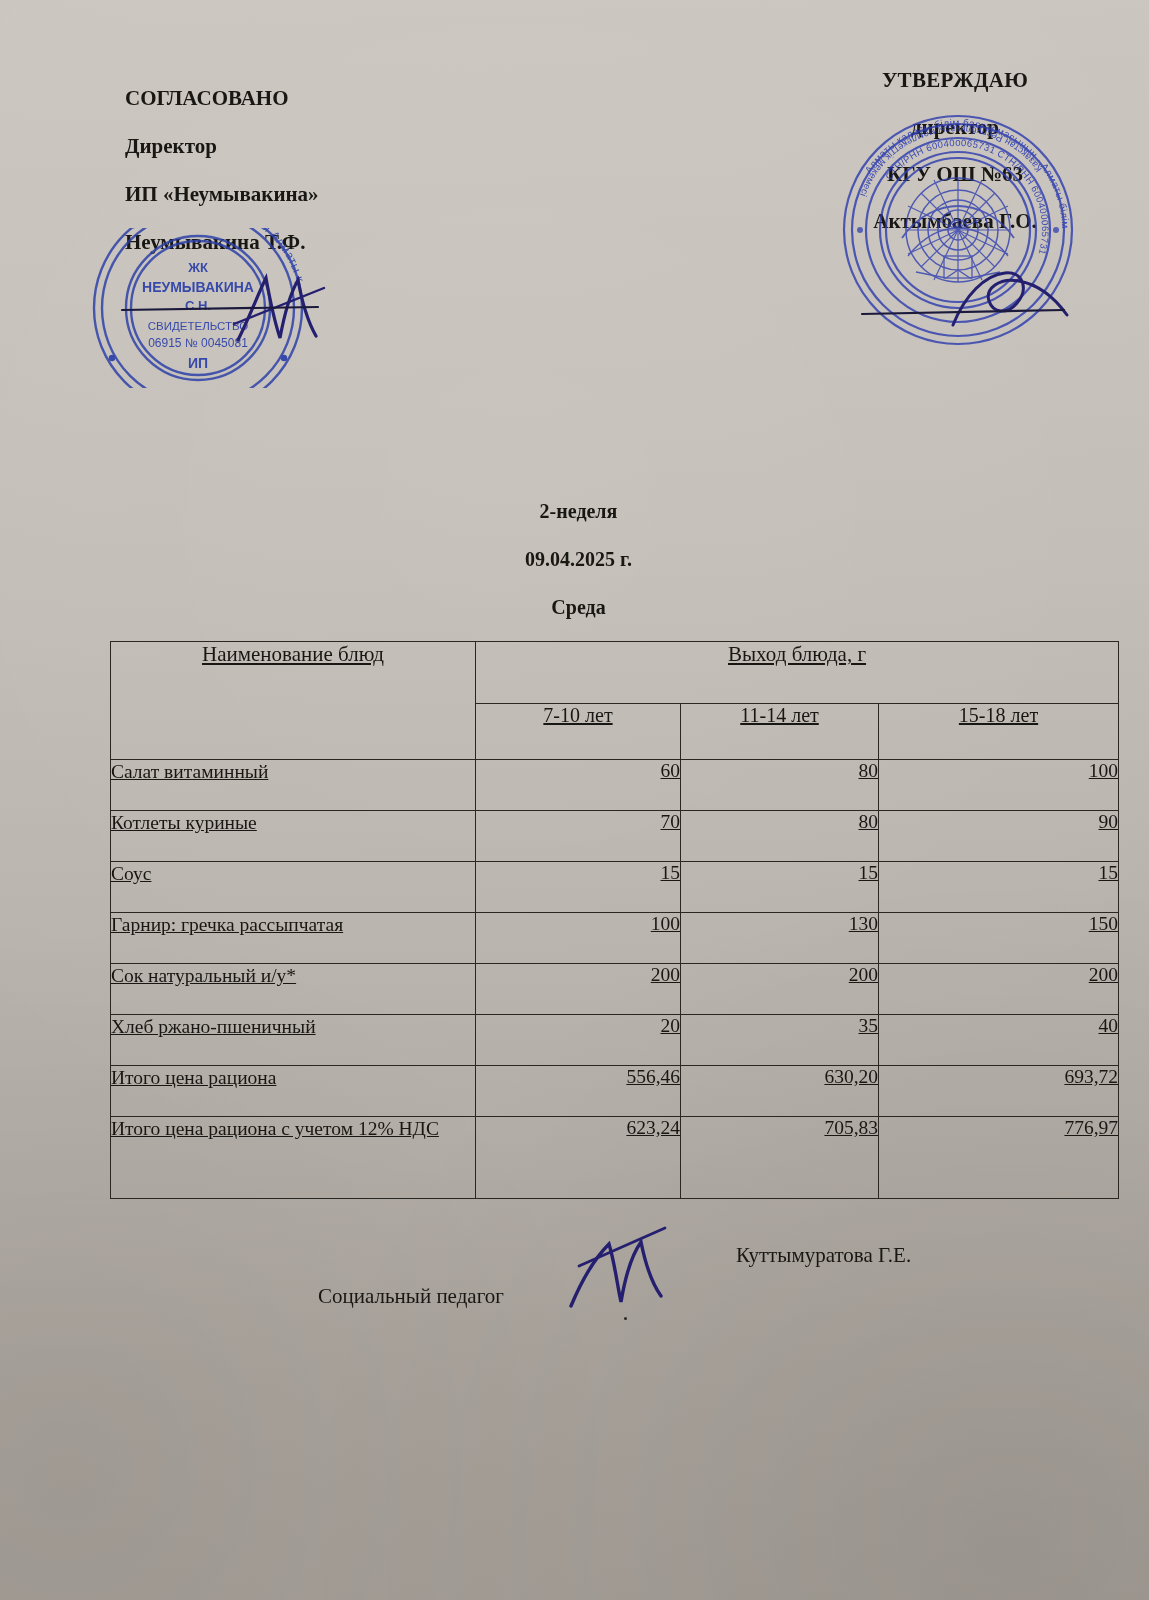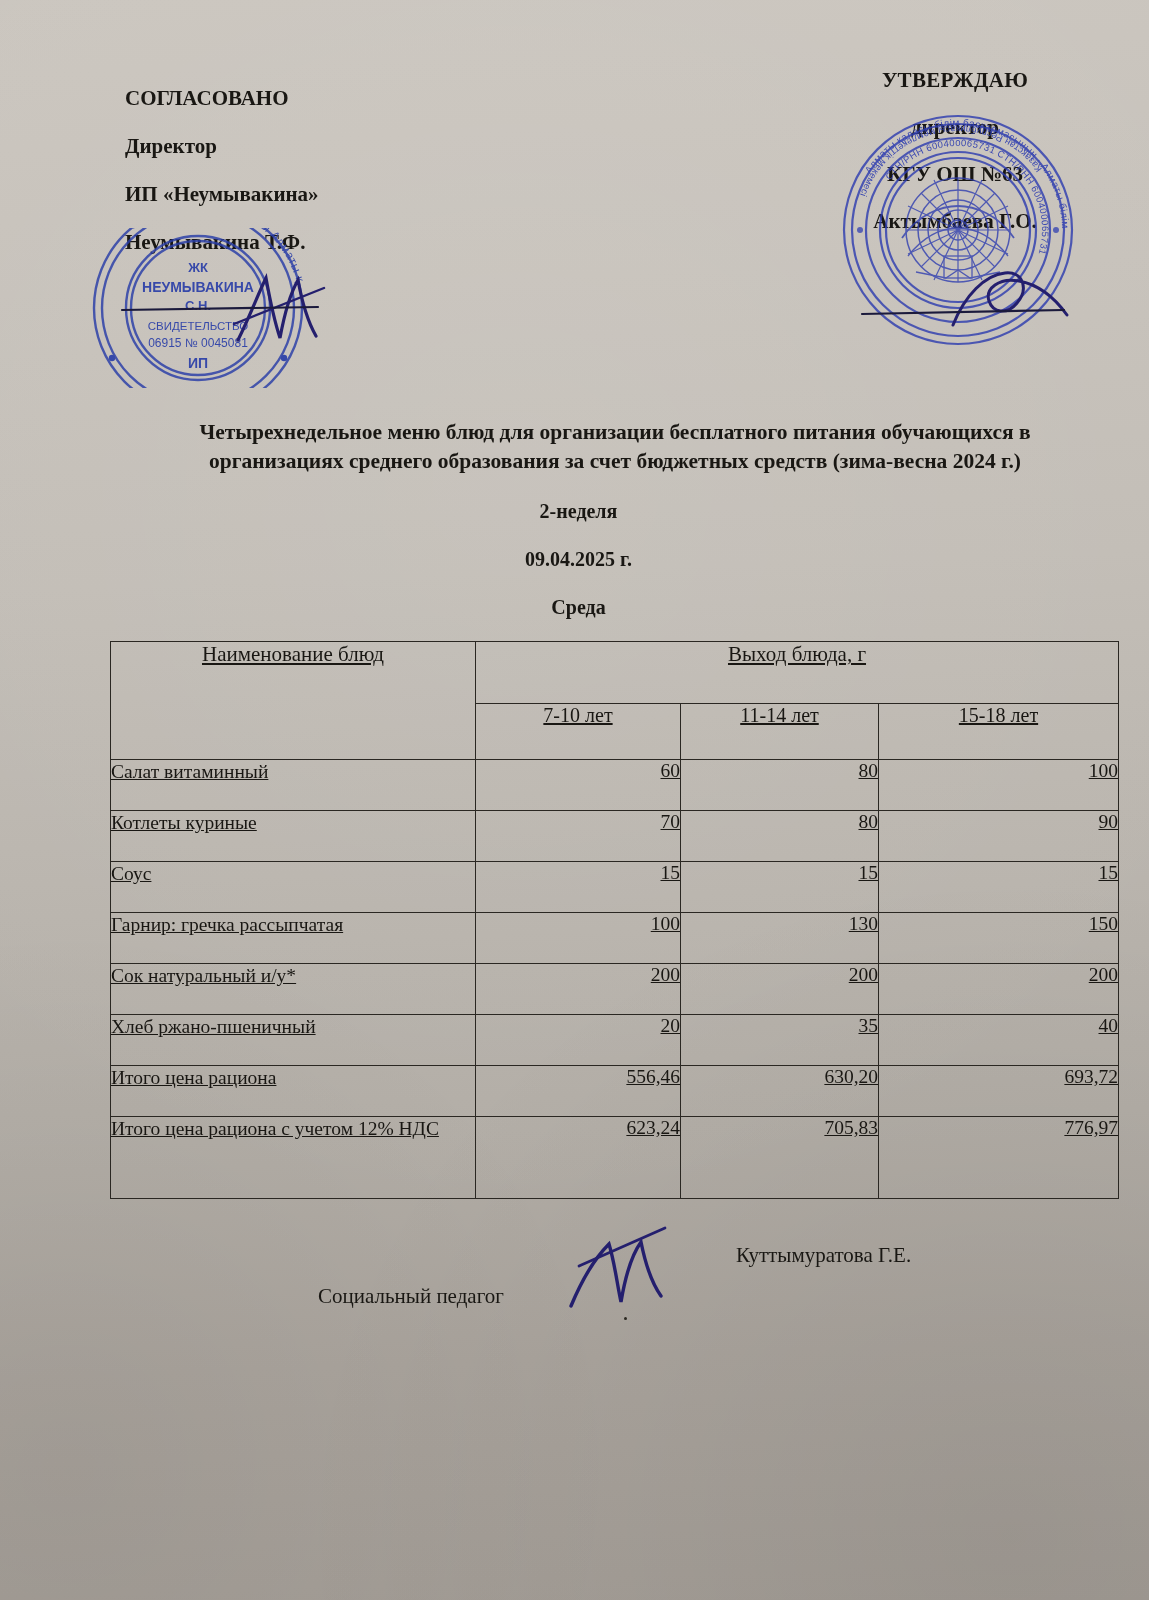--- a/index.html
+++ b/index.html
@@ -316,24 +316,20 @@
     <svg width="130" height="90" viewBox="0 0 130 90">
       <path d="M8,70 C20,40 40,20 60,18 C78,16 84,34 72,48 C62,60 48,58 44,46 C40,34 54,22 74,26 C96,30 112,46 122,60" fill="none" stroke="#241f6e" stroke-width="3" stroke-linecap="round"></path>
     </svg>
   </div>
   <div class="sig-ink" style="left:860px; top:304px;">
     <svg width="206" height="10" viewBox="0 0 206 10">
       <path d="M2,6 L204,2" fill="none" stroke="#1b1a3c" stroke-width="2.2" stroke-linecap="round"></path>
     </svg>
   </div>
 
-  <div class="title">
-    <span>Четырехнедельное меню блюд для организации бесплатного питания обучающихся в</span>
-    <span>организациях среднего образования за счет бюджетных средств (зима-весна 2024 г.)</span>
-  </div>
 
   <div class="subtitle st-week">2-неделя</div>
   <div class="subtitle st-date">09.04.2025 г.</div>
   <div class="subtitle st-day">Среда</div>
 
   <div class="tbl-wrap">
     <table class="menu">
       <colgroup>
         <col class="c-name">
           <col class="c-a">

